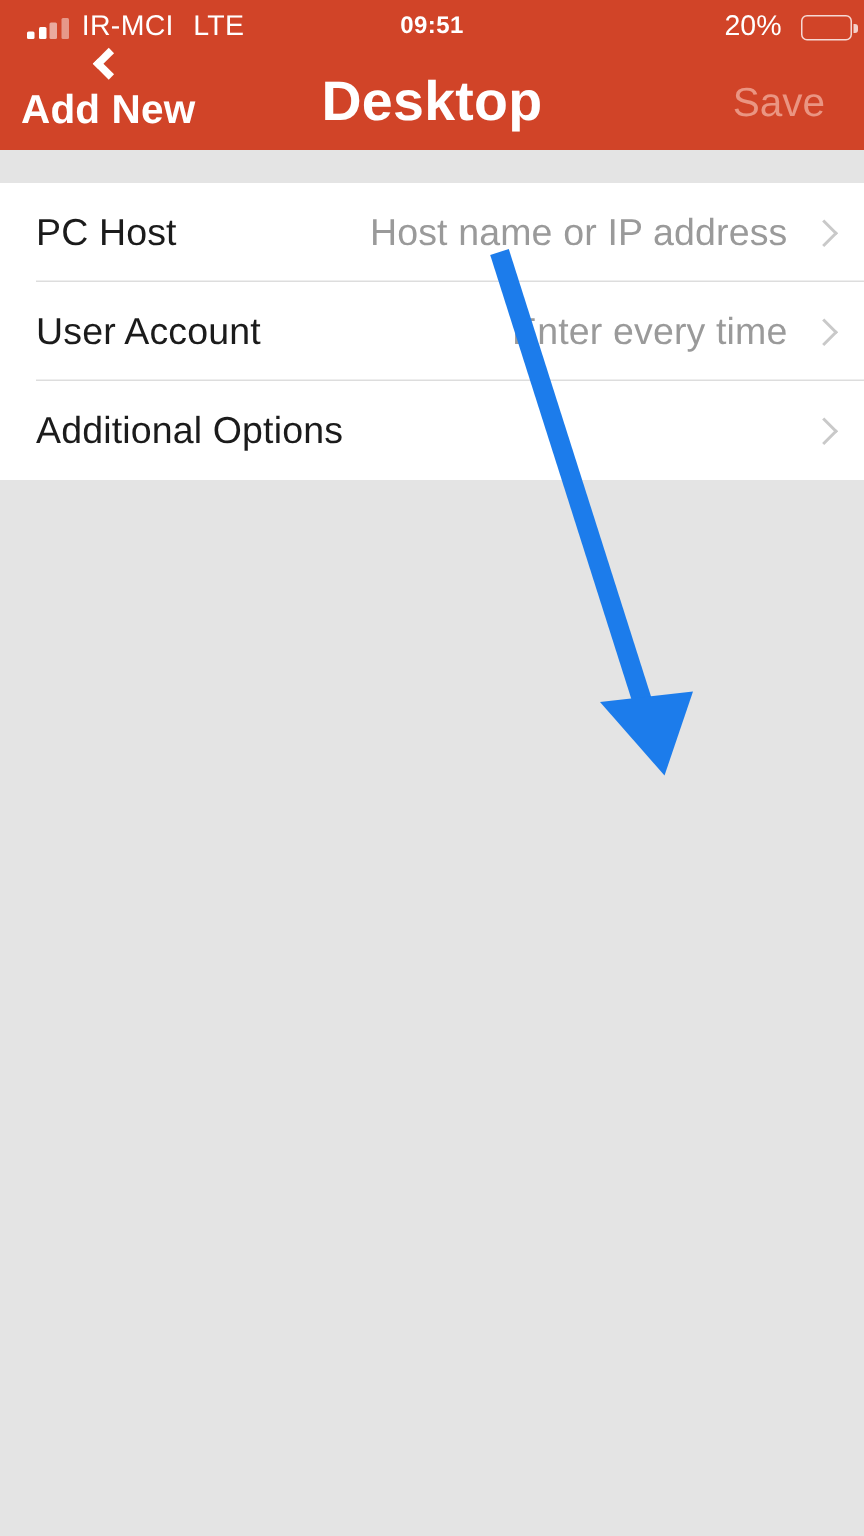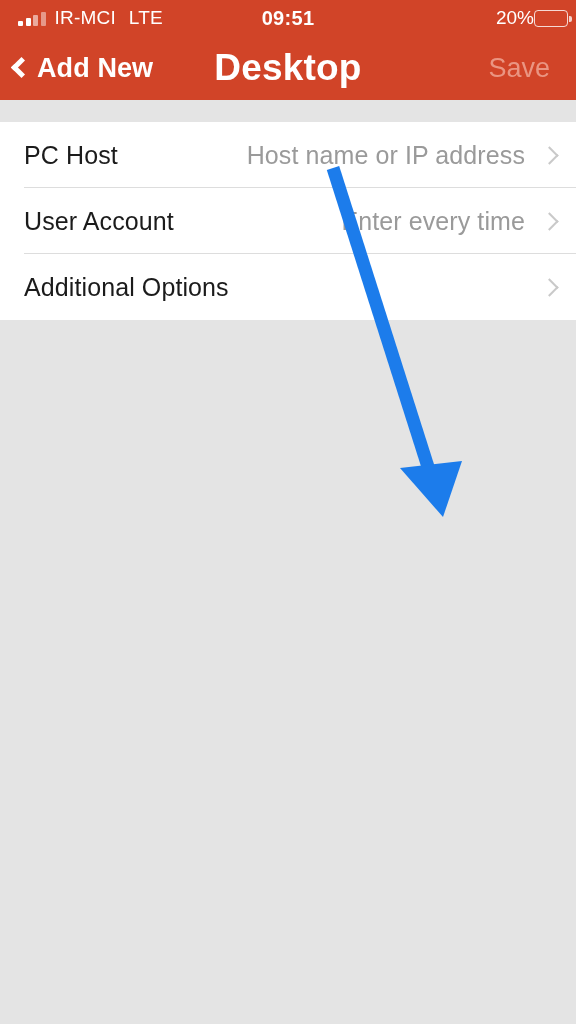--- a/index.html
+++ b/index.html
@@ -34,26 +34,26 @@
   .signal i:nth-child(1){ height:5px; }
   .signal i:nth-child(2){ height:8px; }
   .signal i:nth-child(3){ height:11px; opacity:.55; }
   .signal i:nth-child(4){ height:14px; opacity:.45; }
   .sb-carrier { font-size:19px; letter-spacing:.2px; font-weight:400; }
   .sb-net { font-size:19px; letter-spacing:.2px; font-weight:400; margin-left:4px;}
 
   .sb-time {
     position:absolute; left:0; top:0; width:576px; height:36px;
     display:flex; align-items:center; justify-content:center;
-    font-size:20px; font-weight:bold; letter-spacing:.3px;
+    font-size:16px; font-weight:bold; letter-spacing:.3px;
   }
 
   .sb-right {
     position:absolute; right:8px; top:0; height:36px;
-    display:flex; align-items:center; gap:0;
+    display:flex; align-items:center; gap:13px;
   }
   .sb-pct { font-size:19px; font-weight:400; }
   .battery {
     position:relative;
     width:34px; height:17px;
     border:1.8px solid rgba(255,255,255,.80);
     border-radius:4px;
     padding:2px;
   }
   .battery::after{
@@ -67,21 +67,21 @@
 
   
   .navbar {
     position:absolute; top:36px; left:0;
     width:576px; height:64px;
     background:#d14428;
   }
   .nav-back {
     position:absolute; left:14px; top:0; height:64px;
     display:flex; align-items:center; gap:8px;
-    color:#fff; cursor:pointer;
+    color:#fff; cursor:pointer;flex-direction:column;
   }
   .nav-back .chev {
     display:block; width:15px; height:15px;
     border-left:5px solid #fff; border-bottom:5px solid #fff;
     transform:rotate(45deg);
     margin-top:-1px;
   }
   .nav-back-label { font-size:27px; font-weight:bold; letter-spacing:.1px; }
   .nav-title {
     position:absolute; left:0; top:0; width:576px; height:64px;

